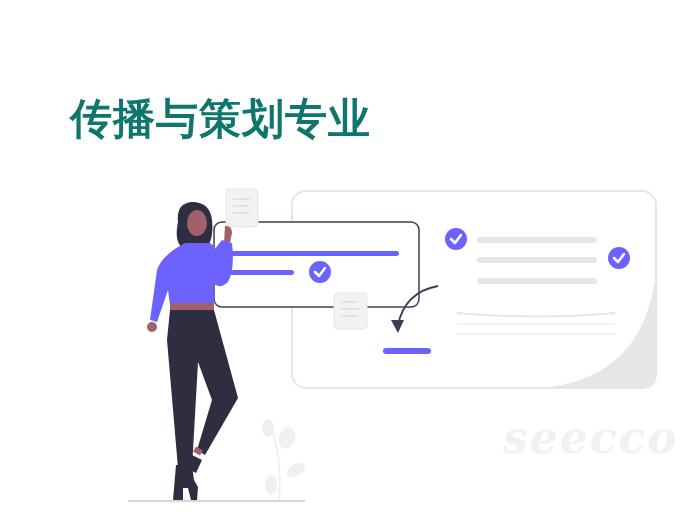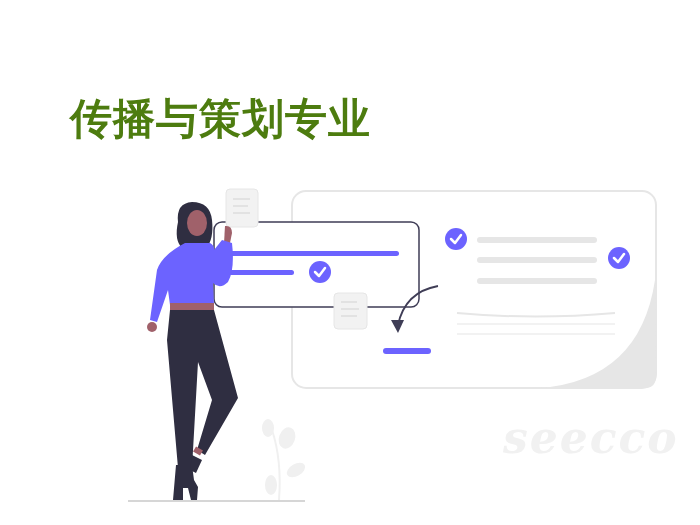--- a/index.html
+++ b/index.html
@@ -3,21 +3,21 @@
   <meta charset="utf-8">
   <style>
     html, body { margin: 0; padding: 0; }
     body {
       width: 700px; height: 525px; background: #ffffff; position: relative; overflow: hidden;
       font-family: "DejaVu Sans", sans-serif;
     }
     .title {
       position: absolute; left: 70px; top: 98px;
       font-family: "DejaVu Sans", sans-serif;
-      font-weight: bold; font-size: 42px; letter-spacing: 1px; color: #4d7c0f;
+      font-weight: bold; font-size: 42px; letter-spacing: 1px; color: #0f766e;
       line-height: 1;
     }
     .watermark {
       position: absolute; left: 503px; top: 412px;
       font-family: "DejaVu Serif", serif; font-style: italic; font-weight: bold;
       font-size: 44px; color: #f1f1f1; letter-spacing: 2px;
     }
     svg.illus { position: absolute; left: 0; top: 0; }
   </style>
 </head>

